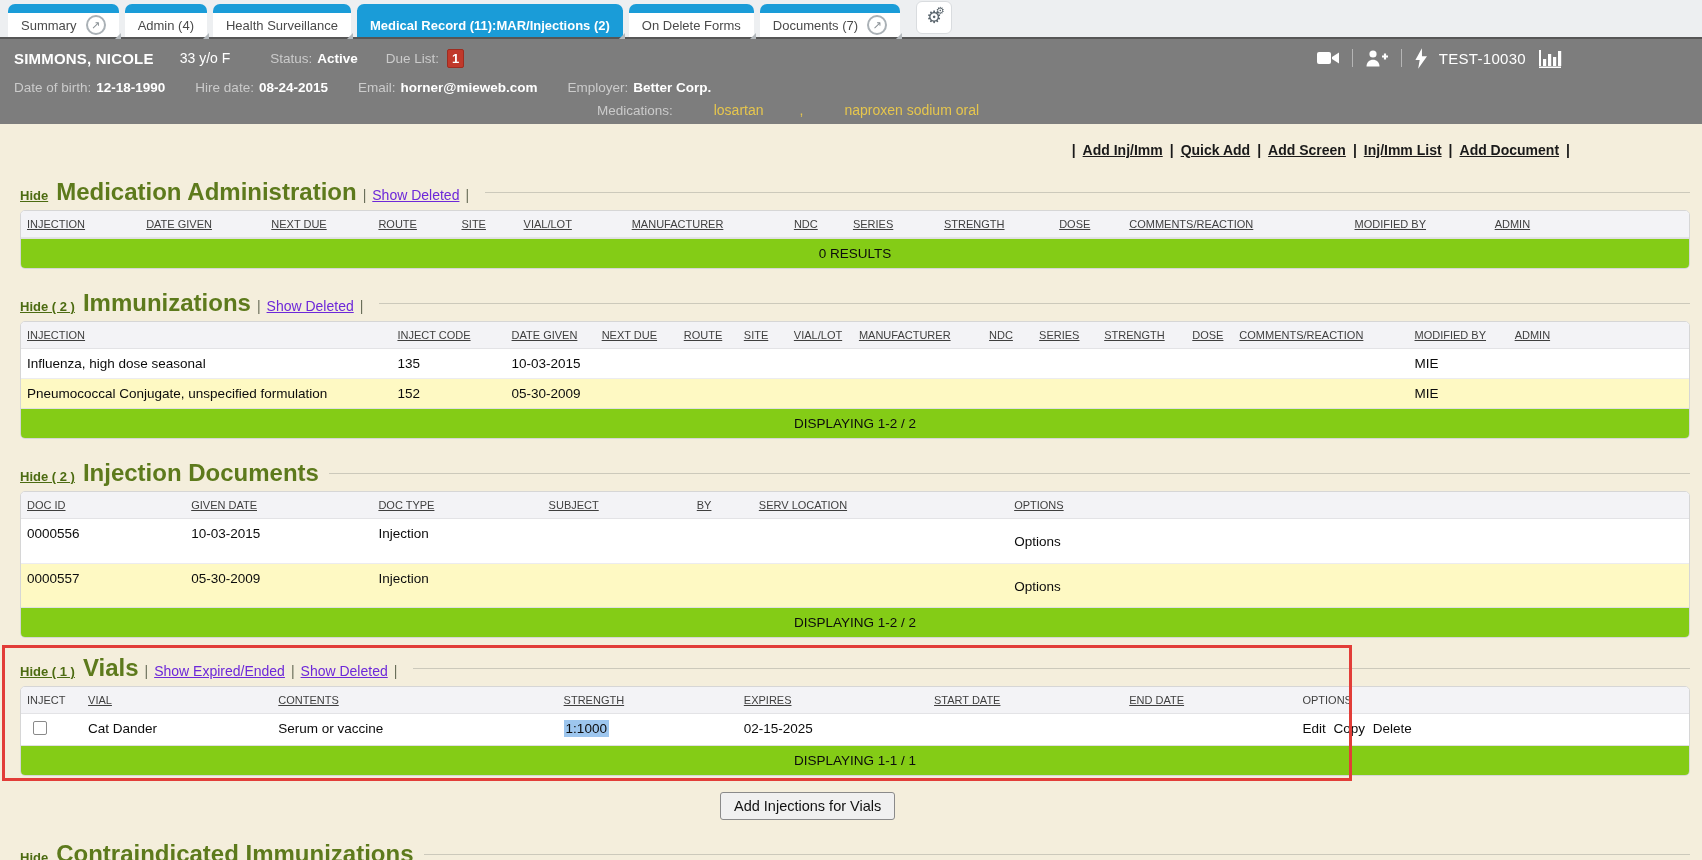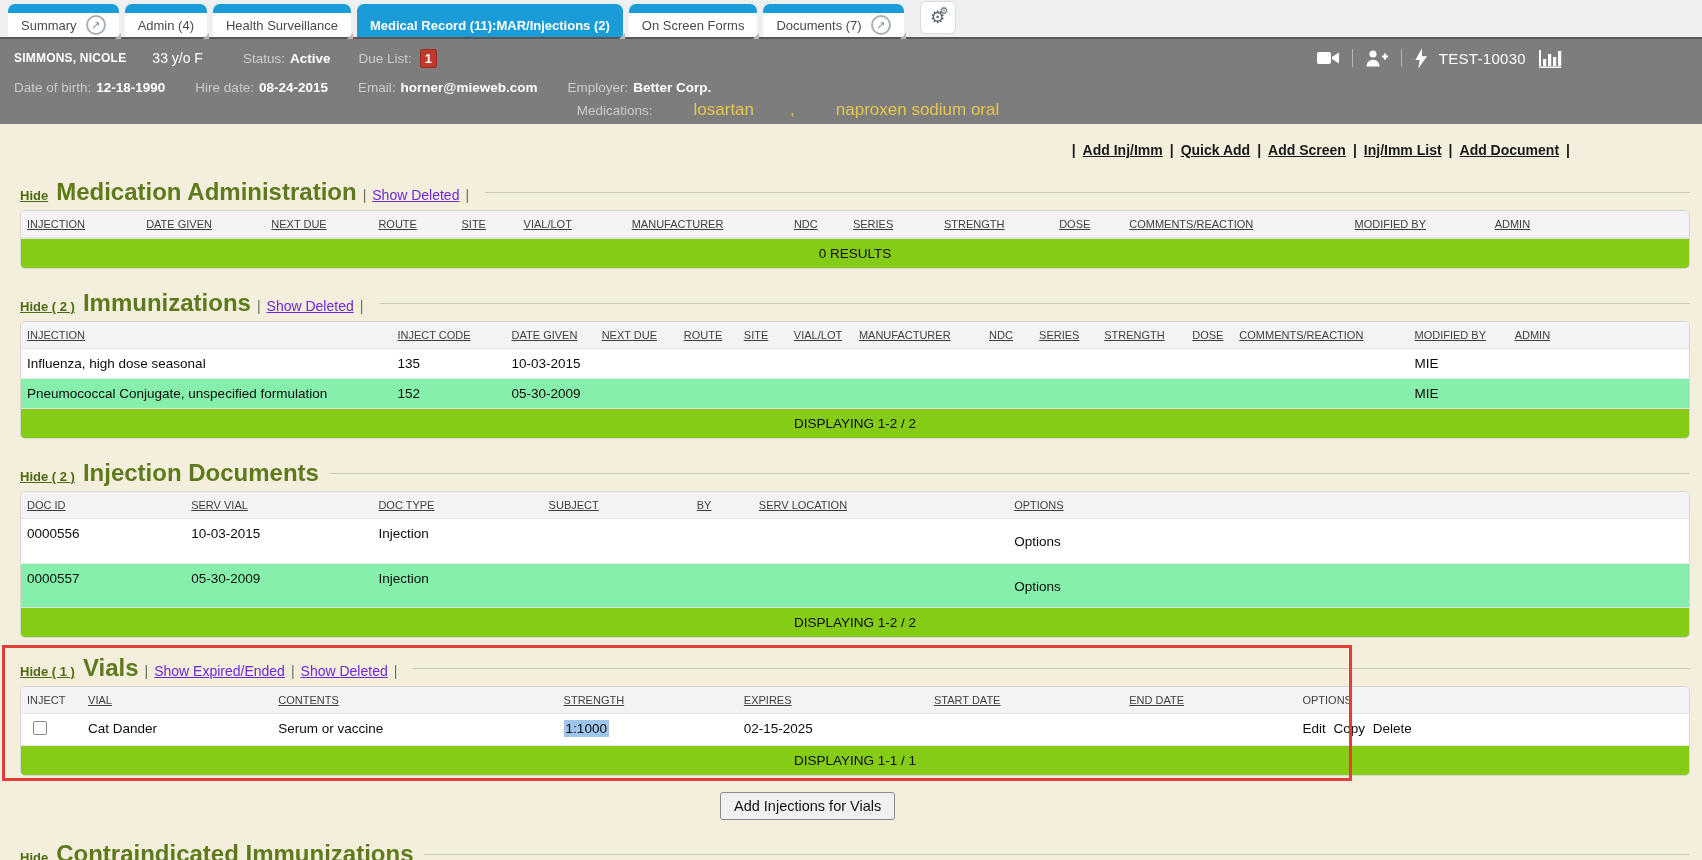--- a/index.html
+++ b/index.html
@@ -20,36 +20,36 @@
     color:#8a9196; font-size:11px; margin-left:9px; background:#fff; }
   .gearbtn { display:inline-flex; align-items:center; justify-content:center;
     width:36px; height:33px; background:#fff; border:1px solid #d9dcdf; border-radius:6px;
     margin:0 0 2px 10px; align-self:center; position:relative; cursor:pointer; }
   .gear-main { font-size:17px; color:#59646c; line-height:1; }
   .gear-small { position:absolute; top:4px; right:6px; font-size:10px; color:#59646c; line-height:1; }
 
   
   .phead { background:#7d7d7d; border-top:2px solid #565656; color:#fff; }
   .phead-row1 { display:flex; align-items:center; padding:7px 140px 5px 14px; height:36px; }
-  .p-name { font-size:12px; font-weight:bold; letter-spacing:.2px; }
+  .p-name { font-size:15px; font-weight:bold; letter-spacing:.2px; }
   .p-age { font-size:14px; margin-left:26px; }
   .p-label { color:#cbcbcb; font-size:13.5px; }
   .p-val { color:#fff; font-size:13.5px; font-weight:bold; margin-left:5px; }
   .ml40 { margin-left:40px; } .ml28 { margin-left:28px; }
   .due-badge { display:inline-flex; align-items:center; justify-content:center;
     min-width:17px; height:19px; background:#c0392b; border:1px solid #9e2c20;
     border-radius:2px; color:#fff; font-size:13px; font-weight:bold; margin-left:8px; cursor:pointer; }
   .hicons { margin-left:auto; display:flex; align-items:center; gap:12px; }
   .hicon { display:inline-flex; cursor:pointer; }
   .hsep { width:1px; height:18px; background:#b5b5b5; }
   .pid { font-size:15px; color:#fff; letter-spacing:.3px; }
   .phead-row2 { display:flex; align-items:center; padding:1px 140px 4px 14px; height:27px; }
   .phead-row2 .item { margin-right:30px; white-space:nowrap;text-align:center; }
   .phead-row3 { display:flex; align-items:center; padding:0 140px 6px 14px; height:22px;justify-content:center; }
-  .med-link { color:#e6c64d; font-size:17px; margin-left:5px; cursor:pointer;padding-left:36px; }
+  .med-link { color:#e6c64d; font-size:14px; margin-left:5px; cursor:pointer;padding-left:36px; }
 
   
   .content { padding:0 12px 0 20px; }
   .actions-row { display:flex; justify-content:flex-end; align-items:center;
     padding:18px 120px 0 0; font-size:14px; font-weight:bold; color:#1a1a1a; gap:7px; }
   .actions-row a { color:#1a1a1a; text-decoration:underline; cursor:pointer; }
   .actions-row .pipe { text-decoration:none; font-weight:bold; }
 
   .sec-head { display:flex; align-items:baseline; margin-top:20px; }
   .hide-link { font-size:13px; font-weight:bold; color:#4c6b11; text-decoration:underline; cursor:pointer; white-space:nowrap; }
@@ -57,21 +57,21 @@
   .sec-pipe { color:#6a6f5a; font-size:14px; margin:0 6px; }
   .green-link { font-size:14px; color:#6d28d9; text-decoration:underline; cursor:pointer; white-space:nowrap; }
   .rule { flex:1 1 auto; border-top:1px solid #ccc9bb; margin-left:10px; align-self:center; }
 
   table.grid { width:100%; border-collapse:separate; border-spacing:0; table-layout:fixed;
     background:#fff; border:1px solid #d6d6d6; border-radius:5px; margin-top:4px; overflow:hidden; }
   table.grid th { background:#f3f3f6; font-size:11px; font-weight:normal; color:#3f3f3f;
     text-align:left; padding:7px 6px; white-space:nowrap; overflow:hidden; border-bottom:1px solid #e3e3e6; }
   table.grid th.u { text-decoration:underline; cursor:pointer; }
   table.grid td { font-size:13.5px; color:#0c0c0c; padding:7px 6px; white-space:nowrap; overflow:hidden; vertical-align:top; }
-  tr.stripe td { background:#86efac; }
+  tr.stripe td { background:#fef9c3; }
   tr.rowline td { border-top:1px solid #ececef; }
   td.footer-cell { text-align:center; font-size:11px; color:#222; background:#84cc16;
     border-top:1px solid #e0e0e0; padding:9px 0; }
   .tall td { height:44px; }
   .opt-low { padding-top:15px !important; }
 
   .hl-sel { background:#9dc6ee; padding:1px 2px; }
   .checkbox { display:inline-block; width:14px; height:14px; border:1.5px solid #8a8a8a;
     border-radius:2px; background:#fff; margin-left:6px; cursor:pointer; }
   .optlinks span { margin-right:4px; cursor:pointer; }
@@ -97,21 +97,21 @@
   <div class="tab">
     <span>Admin (4)</span>
   </div>
   <div class="tab">
     <span>Health Surveillance</span>
   </div>
   <div class="tab active">
     <span>Medical Record (11):MAR/Injections (2)</span>
   </div>
   <div class="tab">
-    <span>On Screen Forms</span>
+    <span>On Delete Forms</span>
   </div>
   <div class="tab">
     <span>Documents (7)</span>
     <span class="circle-arrow">↗</span>
   </div>
   <div class="gearbtn">
     <span class="gear-main">⚙</span>
     <span class="gear-small">⚙</span>
   </div>
 </div>
@@ -336,21 +336,21 @@
           <col style="width:187px">
           <col style="width:170px">
           <col style="width:148px">
           <col style="width:62px">
           <col style="width:255px">
           <col style="width:680px">
         </colgroup>
       <tbody>
           <tr>
         <th class="u">DOC ID</th>
-        <th class="u">SERV VIAL</th>
+        <th class="u">GIVEN DATE</th>
         <th class="u">DOC TYPE</th>
         <th class="u">SUBJECT</th>
         <th class="u">BY</th>
         <th class="u">SERV LOCATION</th>
         <th class="u">OPTIONS</th>
       </tr>
       <tr class="tall">
         <td>0000556</td>
         <td>10-03-2015</td>
         <td>Injection</td>

